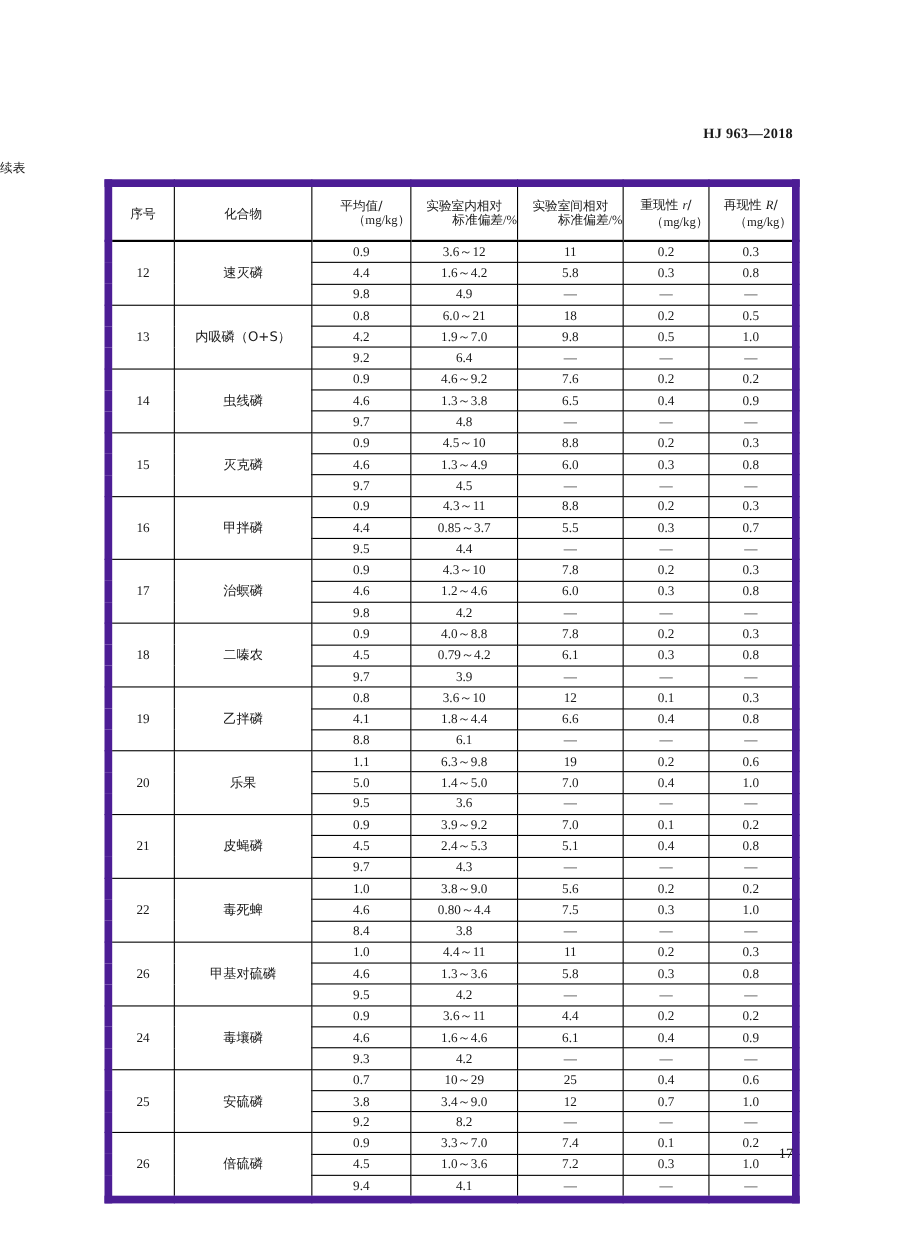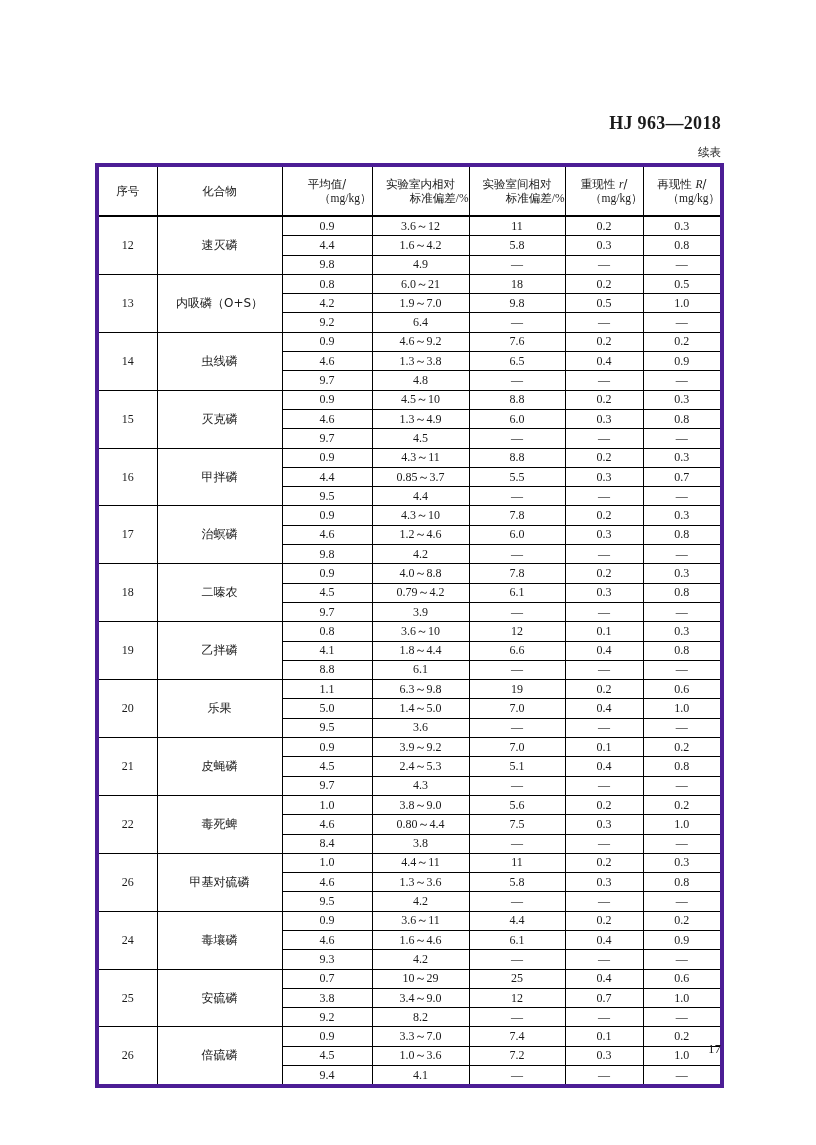--- a/index.html
+++ b/index.html
@@ -20,31 +20,30 @@
     left: 0; top: 0;
     width: 816px;
     height: 1145px;
   }
   .doc-header {
     position: absolute;
     left: 0;
     top: 113px;
     width: 721px;
     text-align: right;
-    font-size: 18px;
+    font-size: 13px;
     font-weight: bold;
     letter-spacing: 0.3px;
     font-family: "Liberation Serif", "DejaVu Serif", serif;
   }
   .continued-label {
     position: absolute;
     left: 0;
     top: 145px;
     width: 721px;
-    text-align: right;
     font-size: 11.5px;
     font-family: Liberation Serif, serif;
   }
   table.data-table {
     position: absolute;
     left: 95px;
     top: 163px;
     width: 625px;
     border-collapse: collapse;
     table-layout: fixed;
@@ -54,21 +53,21 @@
     border: 1px solid #000;
     padding: 0;
     margin: 0;
     text-align: center;
     vertical-align: middle;
     font-weight: normal;
     line-height: 1.25;
   }
   
   table.data-table {
-    border: 4px solid #4c1d95;
+    border: 7px solid #4c1d95;
   }
   thead th {
     height: 48px;
     font-family: "DejaVu Sans", "Liberation Sans", sans-serif;
     font-size: 11.5px;
     border-bottom: 2px solid #000 !important;
   }
   thead th .hdr-line {
     display: block;
     white-space: nowrap;

